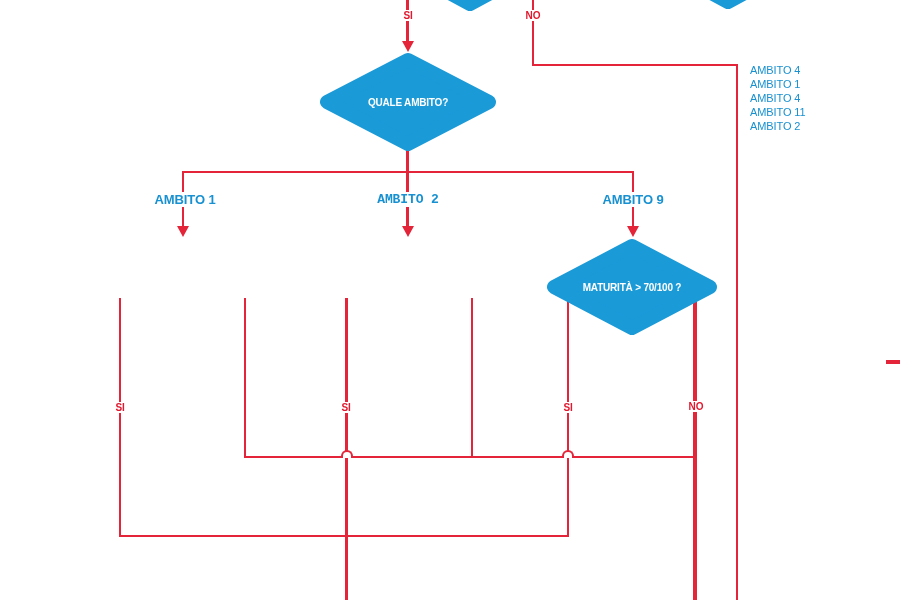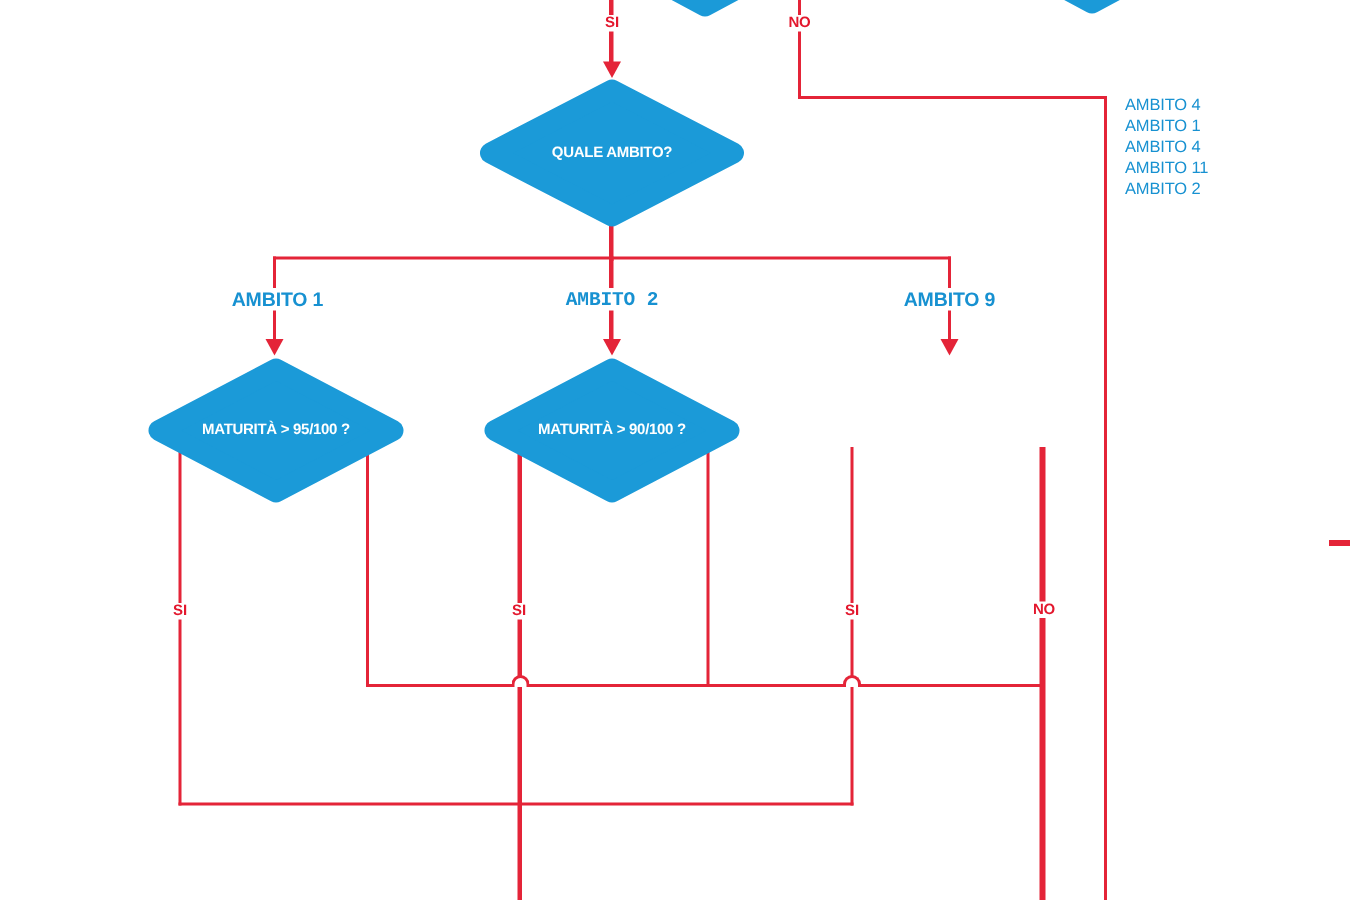--- a/index.html
+++ b/index.html
@@ -89,34 +89,28 @@
     </svg>
   </div>
 
   <div class="diamond" style="left:319px;top:52px;width:178px;height:100px;">
     <svg width="178" height="100" viewBox="0 0 178 100">
       <path d="M89,8 L170,50 L89,92 L8,50 Z" fill="#1B9AD8" stroke="#1B9AD8" stroke-width="14" stroke-linejoin="round"></path>
     </svg>
     <div class="dlabel">QUALE AMBITO?</div>
   </div>
 
-  <div class="diamond" style="left:98px;top:238px;width:172px;height:98px;">
+
+
+  <div class="diamond" style="left:546px;top:238px;width:172px;height:98px;">
     <svg width="172" height="98" viewBox="0 0 172 98">
       <path d="M86,8 L164,49 L86,90 L8,49 Z" fill="#1B9AD8" stroke="#1B9AD8" stroke-width="14" stroke-linejoin="round"></path>
     </svg>
-    <div class="dlabel">MATURITÀ &gt; 95/100 ?</div>
+    <div class="dlabel">MATURITÀ &gt; 70/100 ?</div>
   </div>
-
-  <div class="diamond" style="left:322px;top:238px;width:172px;height:98px;">
-    <svg width="172" height="98" viewBox="0 0 172 98">
-      <path d="M86,8 L164,49 L86,90 L8,49 Z" fill="#1B9AD8" stroke="#1B9AD8" stroke-width="14" stroke-linejoin="round"></path>
-    </svg>
-    <div class="dlabel">MATURITÀ &gt; 90/100 ?</div>
-  </div>
-
 
   <div class="tag red" style="left:408px;top:10px;">SI</div>
   <div class="tag red" style="left:533px;top:10px;">NO</div>
 
   <div class="tag blue" style="left:185px;top:192px;">AMBITO 1</div>
   <div class="tag blue" style="left:408px;top:192px;font-family:Liberation Mono, monospace;">AMBITO 2</div>
   <div class="tag blue" style="left:633px;top:192px;">AMBITO 9</div>
 
   <div class="tag red" style="left:120px;top:402px;">SI</div>
   <div class="tag red" style="left:346px;top:402px;">SI</div>

